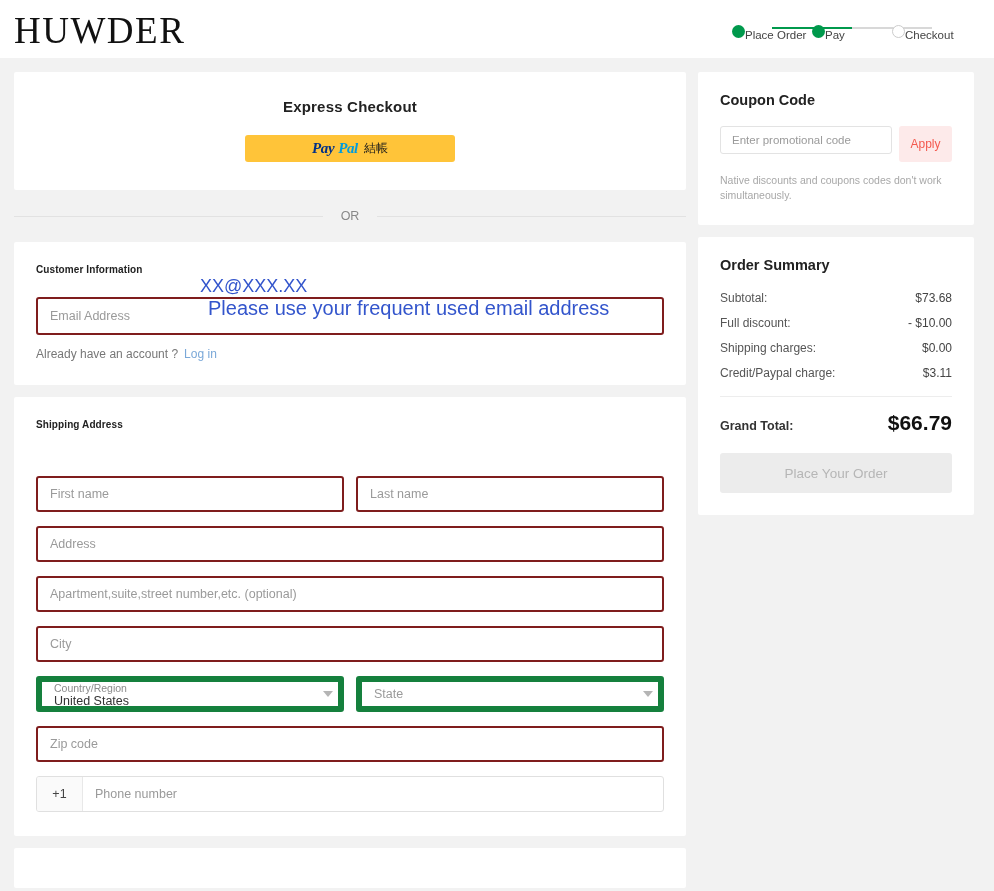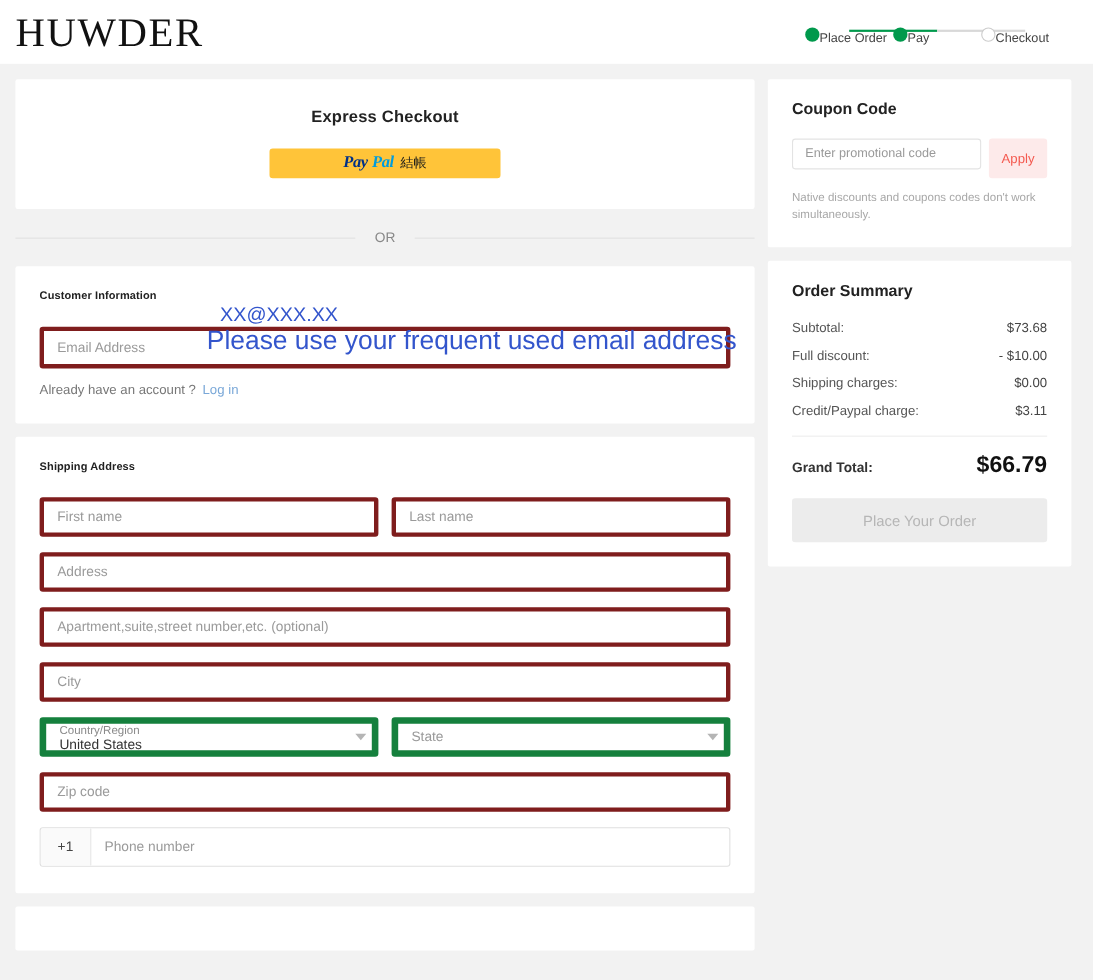--- a/index.html
+++ b/index.html
@@ -162,38 +162,38 @@
     font-weight: bold;
     color: #222222;
     margin: 0 0 22px 0;
     letter-spacing: 0.1px;
   }
 
   
   .field {
     width: 100%;
     height: 36px;
-    border: 4px solid #7f1d1d;
+    border: 2px solid #7f1d1d;
     border-radius: 3px;
     background: #ffffff;
     padding: 0 12px;
     font-size: 12.5px;
     font-family: "Liberation Sans", sans-serif;
     color: #333333;
     outline: none;
   }
   .field::placeholder { color: #9a9a9a; }
 
   .field-row {
     display: flex;
     gap: 12px;
     margin-bottom: 14px;
   }
   .field-row:last-child { margin-bottom: 0; }
-  .field-row > .half { flex: 1 1 0; min-width: 0; }
+  .field-row > .half { flex: 1 1 0; min-width: 0; margin-top: 24px; }
 
   .email-row { margin-bottom: 12px; }
   .email-field { height: 38px; }
 
   .account-line {
     font-size: 12px;
     color: #777777;
   }
   .account-line .login-link {
     color: #7aa8d8;
@@ -210,23 +210,23 @@
     pointer-events: none;
     line-height: 1.12;
     white-space: nowrap;
   }
   .anno-email-small {
     left: 186px;
     top: 34px;
     font-size: 18px;
   }
   .anno-email-main {
-    left: 174px;
+    left: 194px;
     top: 55px;
-    font-size: 24px;
+    font-size: 20px;
   }
 
   
   .select-wrap {
     position: relative;
     flex: 1 1 0;
     min-width: 0;
   }
   .select-box {
     width: 100%;

